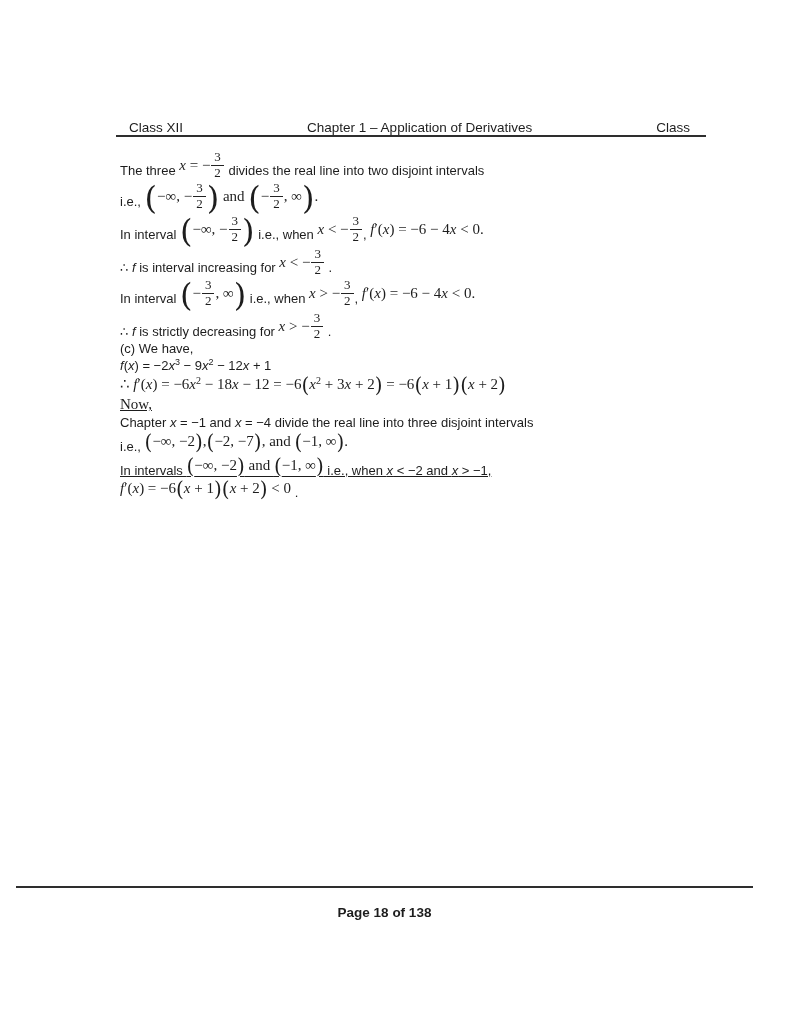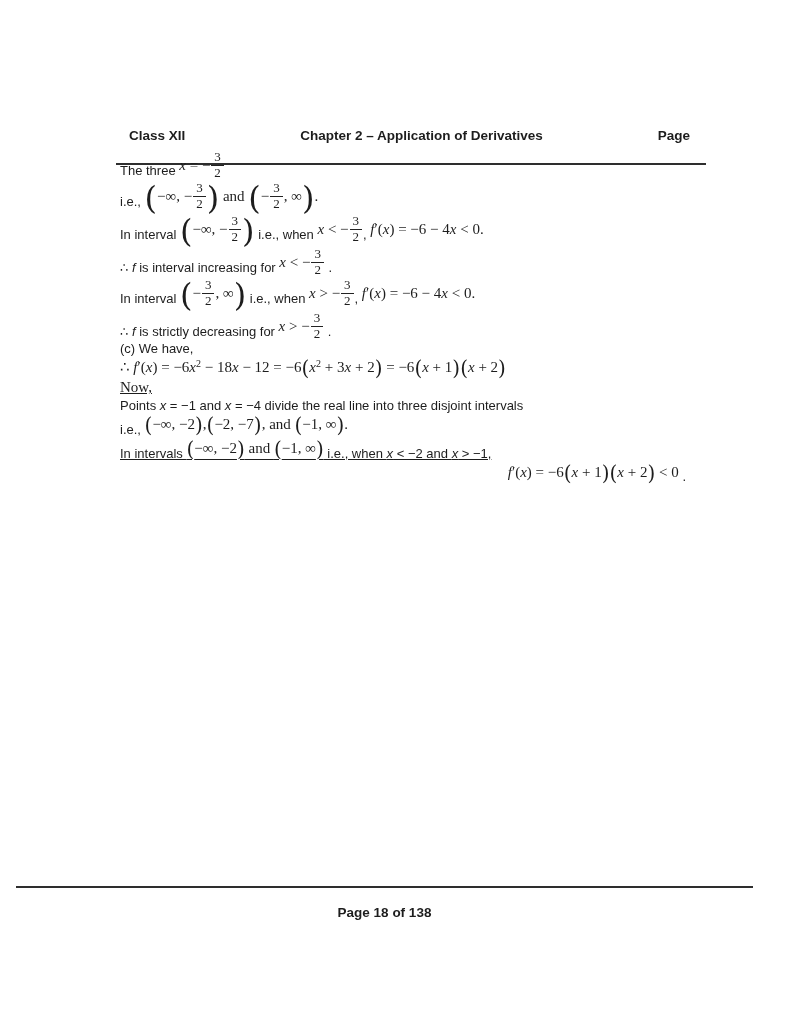--- a/index.html
+++ b/index.html
@@ -1,22 +1,22 @@
 <!DOCTYPE html>
 <html><head>
 <meta charset="utf-8">
 <style>
   html,body{margin:0;padding:0;background:#ffffff;}
   .page{position:relative;width:791px;height:1024px;background:#fff;
         font-family:"Liberation Sans",sans-serif;color:#1d1d1d;overflow:hidden;}
   
-  .hdr{position:absolute;left:116px;top:128px;width:561px;
-       border-bottom:2px solid #2e2e2e;padding:0 16px 20px 13px;
+  .hdr{position:absolute;left:116px;top:120px;width:561px;
+       border-bottom:2px solid #2e2e2e;padding:0 16px 0 13px;
        display:flex;justify-content:space-between;align-items:baseline;
-       font-size:13.5px;font-weight:bold;}
+       font-size:13.5px;}
   
   .content{position:absolute;left:120px;top:150px;width:566px;}
   .content p{margin:0;font-size:13px;line-height:1.3;}
   
   .t{font-style:normal;}
   .ti{font-style:italic;}
   .low{vertical-align:-4px;}
   .mi{font-family:"Liberation Serif",serif;font-style:italic;font-size:15px;}
   .mr{font-family:"Liberation Serif",serif;font-size:15px;}
   .sups{font-size:9px;position:relative;top:-5px;}
@@ -33,47 +33,48 @@
   p.mixed .fr{vertical-align:-2px;}
   p.mixed .bp{vertical-align:-3px;}
   p.mixed .bps{vertical-align:2px;}
   
   p.eq .bps{vertical-align:-3px;}
   
   .p1{margin-top:6px;}  .p2{margin-top:12px;} .p3{margin-top:12px;}
   .p4{margin-top:14px;} .p5{margin-top:46px;} .p6{margin-top:18px;}
   .p7{margin-top:56px;} .p8{margin-top:8px;}  .p9{margin-top:7px;}
   .p10{margin-top:8px;text-decoration:underline;} .p11{margin-top:2px;} .p12{margin-top:6px;}
-  .p13{margin-top:4px;} .p14{margin-top:10px;text-decoration:underline;}.p15{margin-top:6px;text-align:right;}
+  .p13{margin-top:4px;} .p14{margin-top:10px;text-decoration:underline;}.p15{margin-top:6px;}
   
   .ftr{position:absolute;left:16px;right:38px;top:886px;border-top:2px solid #2e2e2e;}
   .pgnum{text-align:center;margin-top:17px;font-weight:700;font-size:13.5px;}
 </style>
 </head>
 <body>
 
 <div class="page">
 
   <div class="hdr">
     <span>Class XII</span>
-    <span>Chapter 2 – Application of Derivatives</span>
-    <span>Page</span>
+    <span>Chapter 1 – Application of Derivatives</span>
+    <span>Class</span>
   </div>
 
   <div class="content">
-    <p class="para mixed p1"><span class="t">The three </span><span class="mi">x</span><span class="mr"> = −</span><span class="fr"><span class="num">3</span><span class="den">2</span></span></p>
+    <p class="para mixed p1"><span class="t">The three </span><span class="mi">x</span><span class="mr"> = −</span><span class="fr"><span class="num">3</span><span class="den">2</span></span><span class="t"> divides the real line into two disjoint intervals</span></p>
     <p class="para mixed p2"><span class="t">i.e., </span><span class="bp">(</span><span class="mr">−∞, −</span><span class="fr"><span class="num">3</span><span class="den">2</span></span><span class="bp">)</span><span class="mr"> and </span><span class="bp">(</span><span class="mr">−</span><span class="fr"><span class="num">3</span><span class="den">2</span></span><span class="mr">, ∞</span><span class="bp">)</span><span class="mr">.</span></p>
     <p class="para mixed p3"><span class="t">In interval </span><span class="bp">(</span><span class="mr">−∞, −</span><span class="fr"><span class="num">3</span><span class="den">2</span></span><span class="bp">)</span><span class="t"> i.e., when </span><span class="mi">x</span><span class="mr"> &lt; −</span><span class="fr"><span class="num">3</span><span class="den">2</span></span><span class="t">, </span><span class="mi">f</span><span class="mr">′(</span><span class="mi">x</span><span class="mr">) = −6 − 4</span><span class="mi">x</span><span class="mr"> &lt; 0.</span></p>
     <p class="para mixed p4"><span class="t">∴ </span><span class="ti">f</span><span class="t"> is interval increasing for </span><span class="mi">x</span><span class="mr"> &lt; −</span><span class="fr"><span class="num">3</span><span class="den">2</span></span><span class="t"> .</span></p>
     <p class="para mixed p5"><span class="t">In interval </span><span class="bp">(</span><span class="mr">−</span><span class="fr"><span class="num">3</span><span class="den">2</span></span><span class="mr">, ∞</span><span class="bp">)</span><span class="t"> i.e., when </span><span class="mi">x</span><span class="mr"> &gt; −</span><span class="fr"><span class="num">3</span><span class="den">2</span></span><span class="t">, </span><span class="mi">f</span><span class="mr">′(</span><span class="mi">x</span><span class="mr">) = −6 − 4</span><span class="mi">x</span><span class="mr"> &lt; 0.</span></p>
     <p class="para mixed p6"><span class="t">∴ </span><span class="ti">f</span><span class="t"> is strictly decreasing for </span><span class="mi">x</span><span class="mr"> &gt; −</span><span class="fr"><span class="num">3</span><span class="den">2</span></span><span class="t"> .</span></p>
     <p class="para p7"><span class="t">(c) We have,</span></p>
+    <p class="para p8"><span class="ti">f</span><span class="t">(</span><span class="ti">x</span><span class="t">) = −2</span><span class="ti">x</span><span class="sups">3</span><span class="t"> − 9</span><span class="ti">x</span><span class="sups">2</span><span class="t"> − 12</span><span class="ti">x</span><span class="t"> + 1</span></p>
     <p class="para eq p9"><span class="mr">∴ </span><span class="mi">f</span><span class="mr">′(</span><span class="mi">x</span><span class="mr">) = −6</span><span class="mi">x</span><span class="supm">2</span><span class="mr"> − 18</span><span class="mi">x</span><span class="mr"> − 12 = −6</span><span class="bps">(</span><span class="mi">x</span><span class="supm">2</span><span class="mr"> + 3</span><span class="mi">x</span><span class="mr"> + 2</span><span class="bps">)</span><span class="mr"> = −6</span><span class="bps">(</span><span class="mi">x</span><span class="mr"> + 1</span><span class="bps">)</span><span class="bps">(</span><span class="mi">x</span><span class="mr"> + 2</span><span class="bps">)</span></p>
     <p class="para eq p10"><span class="mr">Now,</span></p>
-    <p class="para p12"><span class="t">Points </span><span class="ti">x</span><span class="t"> = −1 and </span><span class="ti">x</span><span class="t"> = −4 divide the real line into three disjoint intervals</span></p>
+    <p class="para p12"><span class="t">Chapter </span><span class="ti">x</span><span class="t"> = −1 and </span><span class="ti">x</span><span class="t"> = −4 divide the real line into three disjoint intervals</span></p>
     <p class="para mixed p13"><span class="t">i.e., </span><span class="bps">(</span><span class="mr">−∞, −2</span><span class="bps">)</span><span class="mr">,</span><span class="bps">(</span><span class="mr">−2, −7</span><span class="bps">)</span><span class="mr">, and </span><span class="bps">(</span><span class="mr">−1, ∞</span><span class="bps">)</span><span class="mr">.</span></p>
     <p class="para mixed p14"><span class="t">In intervals </span><span class="bps">(</span><span class="mr">−∞, −2</span><span class="bps">)</span><span class="mr"> and </span><span class="bps">(</span><span class="mr">−1, ∞</span><span class="bps">)</span><span class="t"> i.e., when </span><span class="ti">x</span><span class="t"> &lt; −2 and </span><span class="ti">x</span><span class="t"> &gt; −1,</span></p>
     <p class="para eq p15"><span class="mi">f</span><span class="mr">′(</span><span class="mi">x</span><span class="mr">) = −6</span><span class="bps">(</span><span class="mi">x</span><span class="mr"> + 1</span><span class="bps">)</span><span class="bps">(</span><span class="mi">x</span><span class="mr"> + 2</span><span class="bps">)</span><span class="mr"> &lt; 0</span><span class="low t"> .</span></p>
   </div>
 
   <div class="ftr">
     <div class="pgnum">Page 18 of 138</div>
   </div>
 
 </div>

